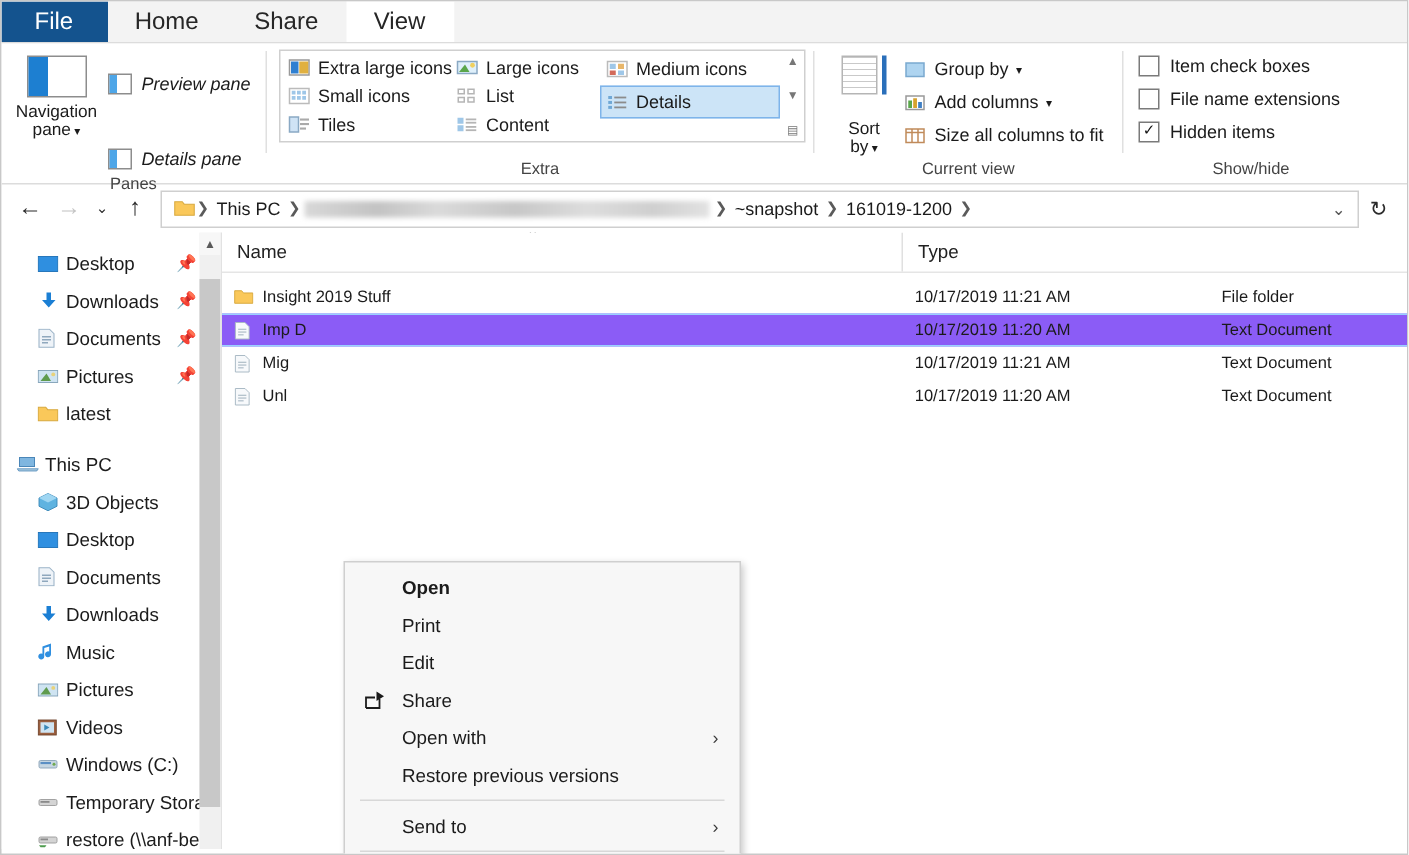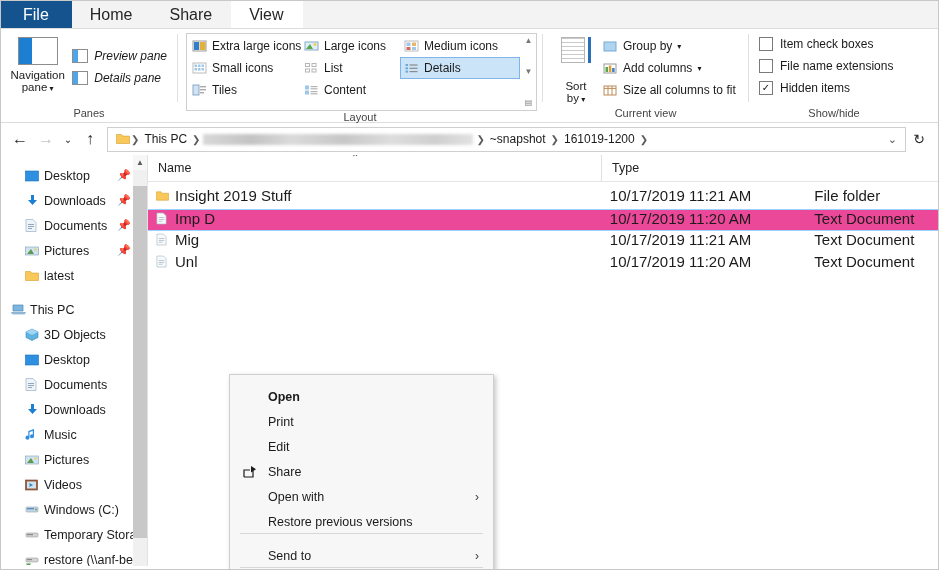--- a/index.html
+++ b/index.html
@@ -40,21 +40,21 @@
            display:flex;}
   .navicon i{display:block;width:13px;background:#1d7fd1;}
   .smallrow{display:flex;align-items:center;height:22px;cursor:default;
             padding:0 4px;font-size:12px;white-space:nowrap;}
   .smallrow .ic{margin-right:6px;display:flex;align-items:center;}
   .paneico{width:14px;height:12px;border:1px solid #8d8d8d;background:#fff;display:flex;}
   .paneico i{display:block;width:5px;background:#4ea6e8;}
 
   
   .layoutbox{border:1px solid #cfcfcf;background:#fff;padding:1px;
-             display:flex;height:78px;box-sizing:border-box;}
+             display:flex;height:62px;box-sizing:border-box;}
   .lcol{display:flex;flex-direction:column;}
   .litem{display:flex;align-items:center;height:20px;padding:0 6px 0 3px;
          font-size:12px;white-space:nowrap;cursor:default;border:1px solid transparent;}
   .litem.sel{background:#cce4f7;border:1px solid #7eb4ea;}
   .litem .ic{width:15px;height:14px;margin-right:5px;flex:none;}
   .lscroll{width:13px;display:flex;flex-direction:column;justify-content:space-between;
            align-items:center;padding:2px 0;color:#777;font-size:8px;margin-left:2px;}
   .lscroll span{line-height:8px;cursor:default;}
 
   
@@ -100,31 +100,31 @@
             font-size:8px;color:#5a5a5a;background:#f7f7f7;}
   .vthumb{position:absolute;left:0;top:31px;width:14px;height:352px;background:#c8c8c8;}
 
   .filepane{flex:1;position:relative;background:#fff;overflow:hidden;}
   .colhdr{height:26px;display:flex;align-items:center;border-bottom:1px solid #e5e5e5;
           position:relative;background:#fff;}
   .col{font-size:12.5px;color:#222;padding-left:10px;box-sizing:border-box;
        height:26px;display:flex;align-items:center;cursor:default;}
   .col.divider{border-left:1px solid #e0e0e0;}
   .sortcaret{position:absolute;left:203px;top:-3px;font-size:10px;color:#555;}
-  .row{height:22px;display:flex;align-items:flex-start;font-size:15px;cursor:default;}
-  .row.selected{background:#ec4899;border-top:1px solid #99d1ff;border-bottom:1px solid #99d1ff;height:20px;}
+  .row{height:22px;display:flex;align-items:center;font-size:11px;cursor:default;}
+  .row.selected{background:#8b5cf6;border-top:1px solid #99d1ff;border-bottom:1px solid #99d1ff;height:20px;}
   .cell{padding-left:10px;box-sizing:border-box;display:flex;align-items:center;white-space:nowrap;overflow:hidden;}
   .cell.name{padding-left:8px;}
   .ficon{width:19px;flex:none;display:flex;align-items:center;}
 
   
   .ctxmenu{position:absolute;left:228px;top:219px;width:265px;background:#f7f7f7;
            border:1px solid #cfcfcf;box-shadow:2px 2px 5px rgba(0,0,0,.22);
            padding:4px 0;box-sizing:border-box;z-index:40;}
-  .mi{height:25px;display:flex;align-items:flex-end;padding-left:38px;
+  .mi{height:25px;display:flex;align-items:center;padding-left:38px;
       font-size:12.5px;color:#1b1b1b;position:relative;cursor:default;}
   .mi.bold{font-weight:bold;}
   .mi .mic{position:absolute;left:13px;display:flex;align-items:center;}
   .mi .arrow{position:absolute;right:14px;color:#3a3a3a;font-size:12px;}
   .msep{height:1px;background:#d8d8d8;margin:4px 10px;}
 </style>
 </head>
 <body>
 
 <div class="window">
@@ -158,21 +158,21 @@
         </div>
         <div style="padding-top:12px;font-style:italic;">
           <div class="smallrow">
             <span class="ic">
                 <span class="paneico">
                   <i></i>
                 </span>
               </span>
             <span>Preview pane</span>
           </div>
-          <div class="smallrow" style="margin-top:0;">
+          <div class="smallrow" style="margin-top:28px;">
             <span class="ic">
                 <span class="paneico">
                   <i></i>
                 </span>
               </span>
             <span>Details pane</span>
           </div>
         </div>
       </div>
       <div class="grp-label">Panes</div>
@@ -295,21 +295,21 @@
                 <span>Details</span>
             </div>
           </div>
           <div class="lscroll">
             <span>▲</span>
             <span>▼</span>
             <span>▤</span>
           </div>
         </div>
       </div>
-      <div class="grp-label">Layout</div>
+      <div class="grp-label">Extra</div>
     </div>
 
     <div class="grp-sep"></div>
 
     <div class="grp" style="width:205px;">
       <div class="grp-body" style="padding-left:10px;">
         <div class="bigbtn" style="width:46px;gap:12px;">
           <div class="glyph sortico">
             <div class="grid-ic"></div>
               <div class="sortbar"></div>

